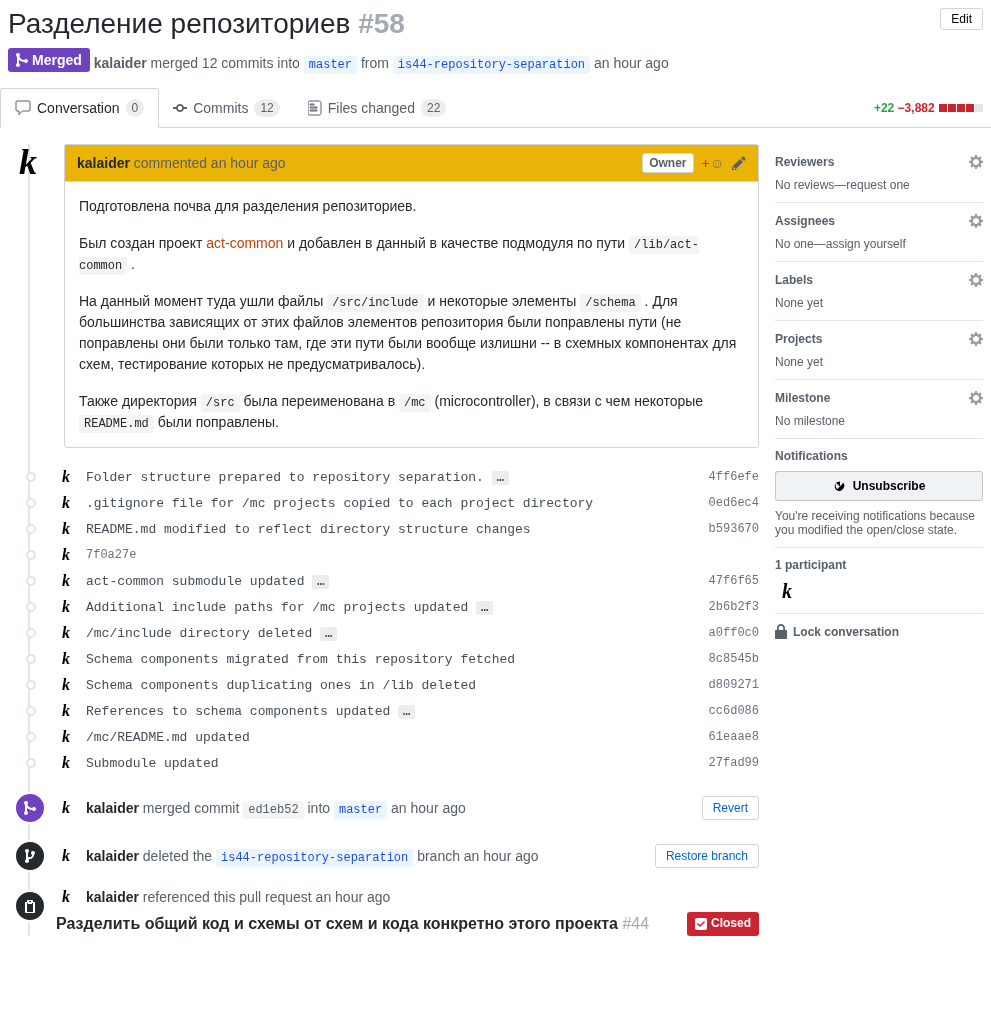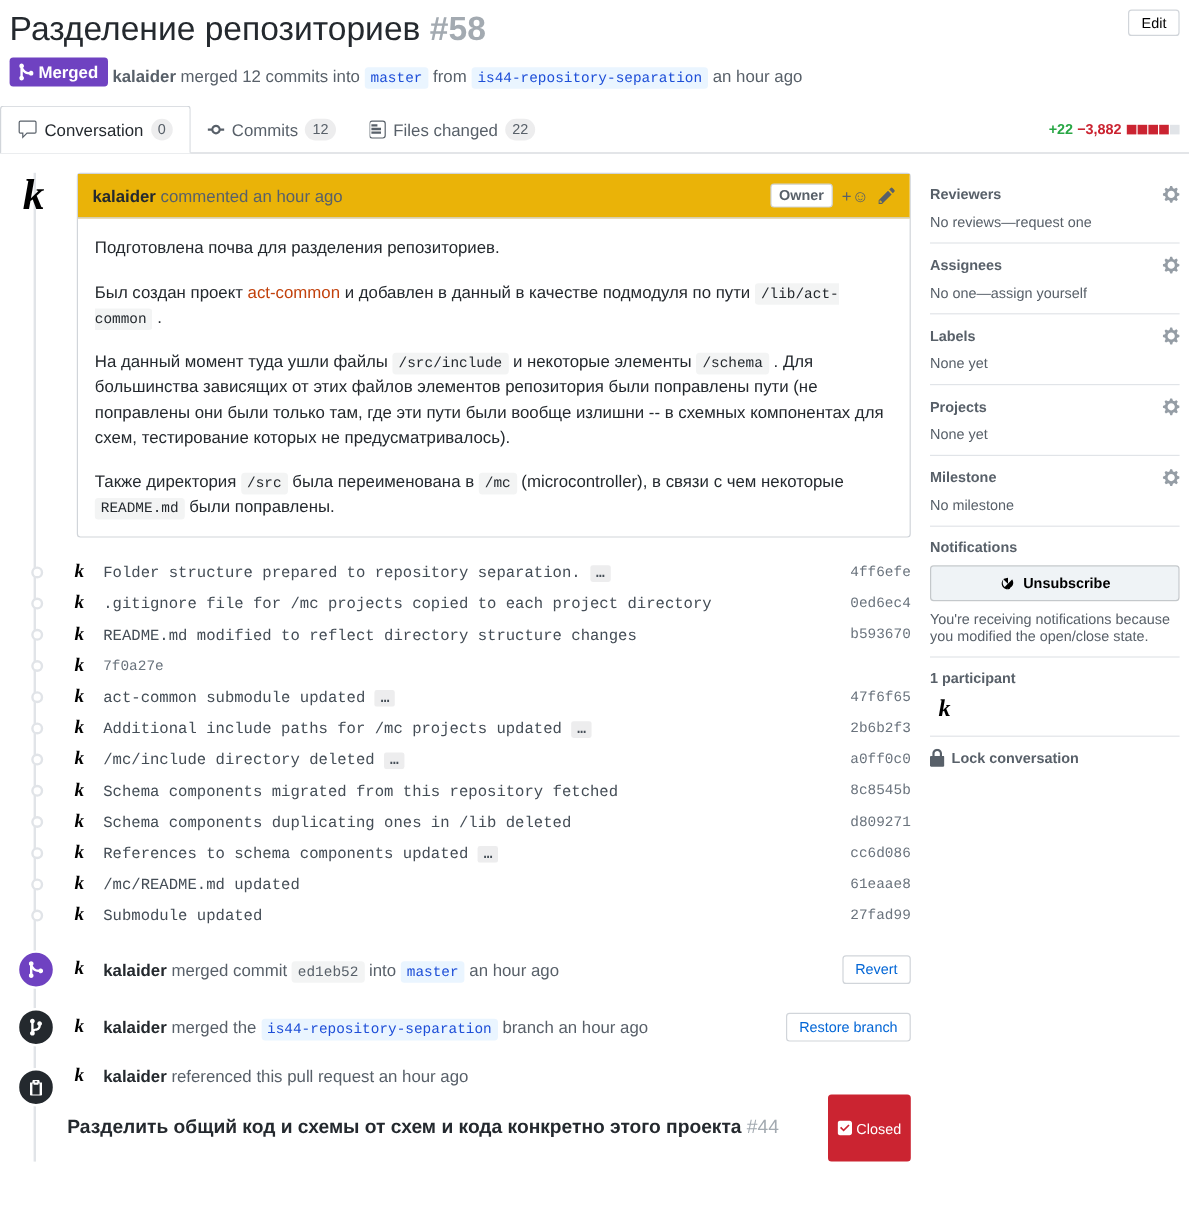--- a/index.html
+++ b/index.html
@@ -53,21 +53,21 @@
   .commit-list{margin-left:48px}
   .commit-row{display:flex;align-items:center;gap:10px;padding:4px 0;font-size:13px;color:#586069;position:relative}
   .commit-row::before{content:'';position:absolute;left:-30px;top:50%;width:6px;height:6px;border:2px solid #e1e4e8;background:#fff;border-radius:50%;transform:translateY(-50%);z-index:1}
   .commit-msg{font-family:SFMono-Regular,Consolas,"Liberation Mono",Menlo,monospace;flex:1;color:#444d56;overflow:hidden;text-overflow:ellipsis;white-space:nowrap}
   .commit-sha{font-family:SFMono-Regular,Consolas,"Liberation Mono",Menlo,monospace;color:#6a737d;font-size:12px}
   .ellips{background:rgba(27,31,35,.08);border-radius:2px;padding:0 5px;font-size:12px;line-height:6px;cursor:pointer;font-weight:600;color:#444d56}
   .btn-sm{background:#fff;border:1px solid #d1d5da;border-radius:3px;padding:4px 10px;font-size:12px;font-weight:400;color:#0366d6;cursor:pointer;margin-left:auto}
   .ref-box{margin-left:48px;margin-right:0;margin-top:8px;display:flex;align-items:center;gap:12px}
   .ref-title{font-size:16px;font-weight:600;color:#24292e;flex:1}
   .ref-title .num{color:#a3aab1;font-weight:400}
-  .closed-badge{background:#cb2431;color:#fff;padding:20px 8px;border-radius:3px;font-size:12px;font-weight:400;display:inline-flex;align-items:flex-end;gap:4px}
+  .closed-badge{background:#cb2431;color:#fff;padding:4px 8px;border-radius:3px;font-size:12px;font-weight:700;display:inline-flex;align-items:flex-start;gap:4px}
   .lock-link{display:flex;align-items:center;gap:6px;color:#586069;font-weight:600;padding:10px 0;cursor:pointer}
   svg.oct{fill:currentColor;vertical-align:text-bottom}
 </style>
 </head>
 <body>
 
 <div class="container">
   <div class="pr-header">
     <button class="edit-btn">Edit</button>
     <h1 class="pr-title">
@@ -220,21 +220,21 @@
           <button class="btn-sm">Revert</button>
         </div>
 
         <div class="tl-item">
           <span class="tl-badge dark">
             <svg class="oct" width="10" height="16" viewBox="0 0 10 16">
                 <path fill="#fff" d="M10 5c0-1.11-.89-2-2-2a1.993 1.993 0 0 0-1 3.72v.3c-.02.52-.23.98-.63 1.38-.4.4-.86.61-1.38.63-.83.02-1.48.16-2 .45V4.72a1.993 1.993 0 0 0-1-3.72C.88 1 0 1.89 0 3a2 2 0 0 0 1 1.72v6.56c-.59.35-1 .99-1 1.72 0 1.11.89 2 2 2 1.11 0 2-.89 2-2 0-.53-.2-1-.53-1.36.09-.06.48-.41.59-.47.25-.11.56-.17.94-.17 1.05-.05 1.95-.45 2.75-1.25S8.95 7.77 9 6.73h-.02C9.59 6.37 10 5.73 10 5z"></path>
               </svg>
           </span>
           <span class="avatar-sm">k</span>
-          <span class="tl-text"><strong style="color:#24292e">kalaider</strong> <span>merged the</span> <span class="branch">is44-repository-separation</span> <span>branch an hour ago</span></span>
+          <span class="tl-text"><strong style="color:#24292e">kalaider</strong> <span>deleted the</span> <span class="branch">is44-repository-separation</span> <span>branch an hour ago</span></span>
           <button class="btn-sm">Restore branch</button>
         </div>
 
         <div class="tl-item" style="align-items:flex-start">
           <span class="tl-badge dark" style="margin-top:2px">
             <svg class="oct" width="10" height="16" viewBox="0 0 10 16">
                 <path fill="#fff" d="M8 4V3c0-.55-.45-1-1-1H3c-.55 0-1 .45-1 1v1H0v10c0 .55.45 1 1 1h8c.55 0 1-.45 1-1V4H8zM4 3h2v1H4V3zm4 11H2V5h1v1h4V5h1v9z"></path>
               </svg>
           </span>
           <div style="flex:1">

